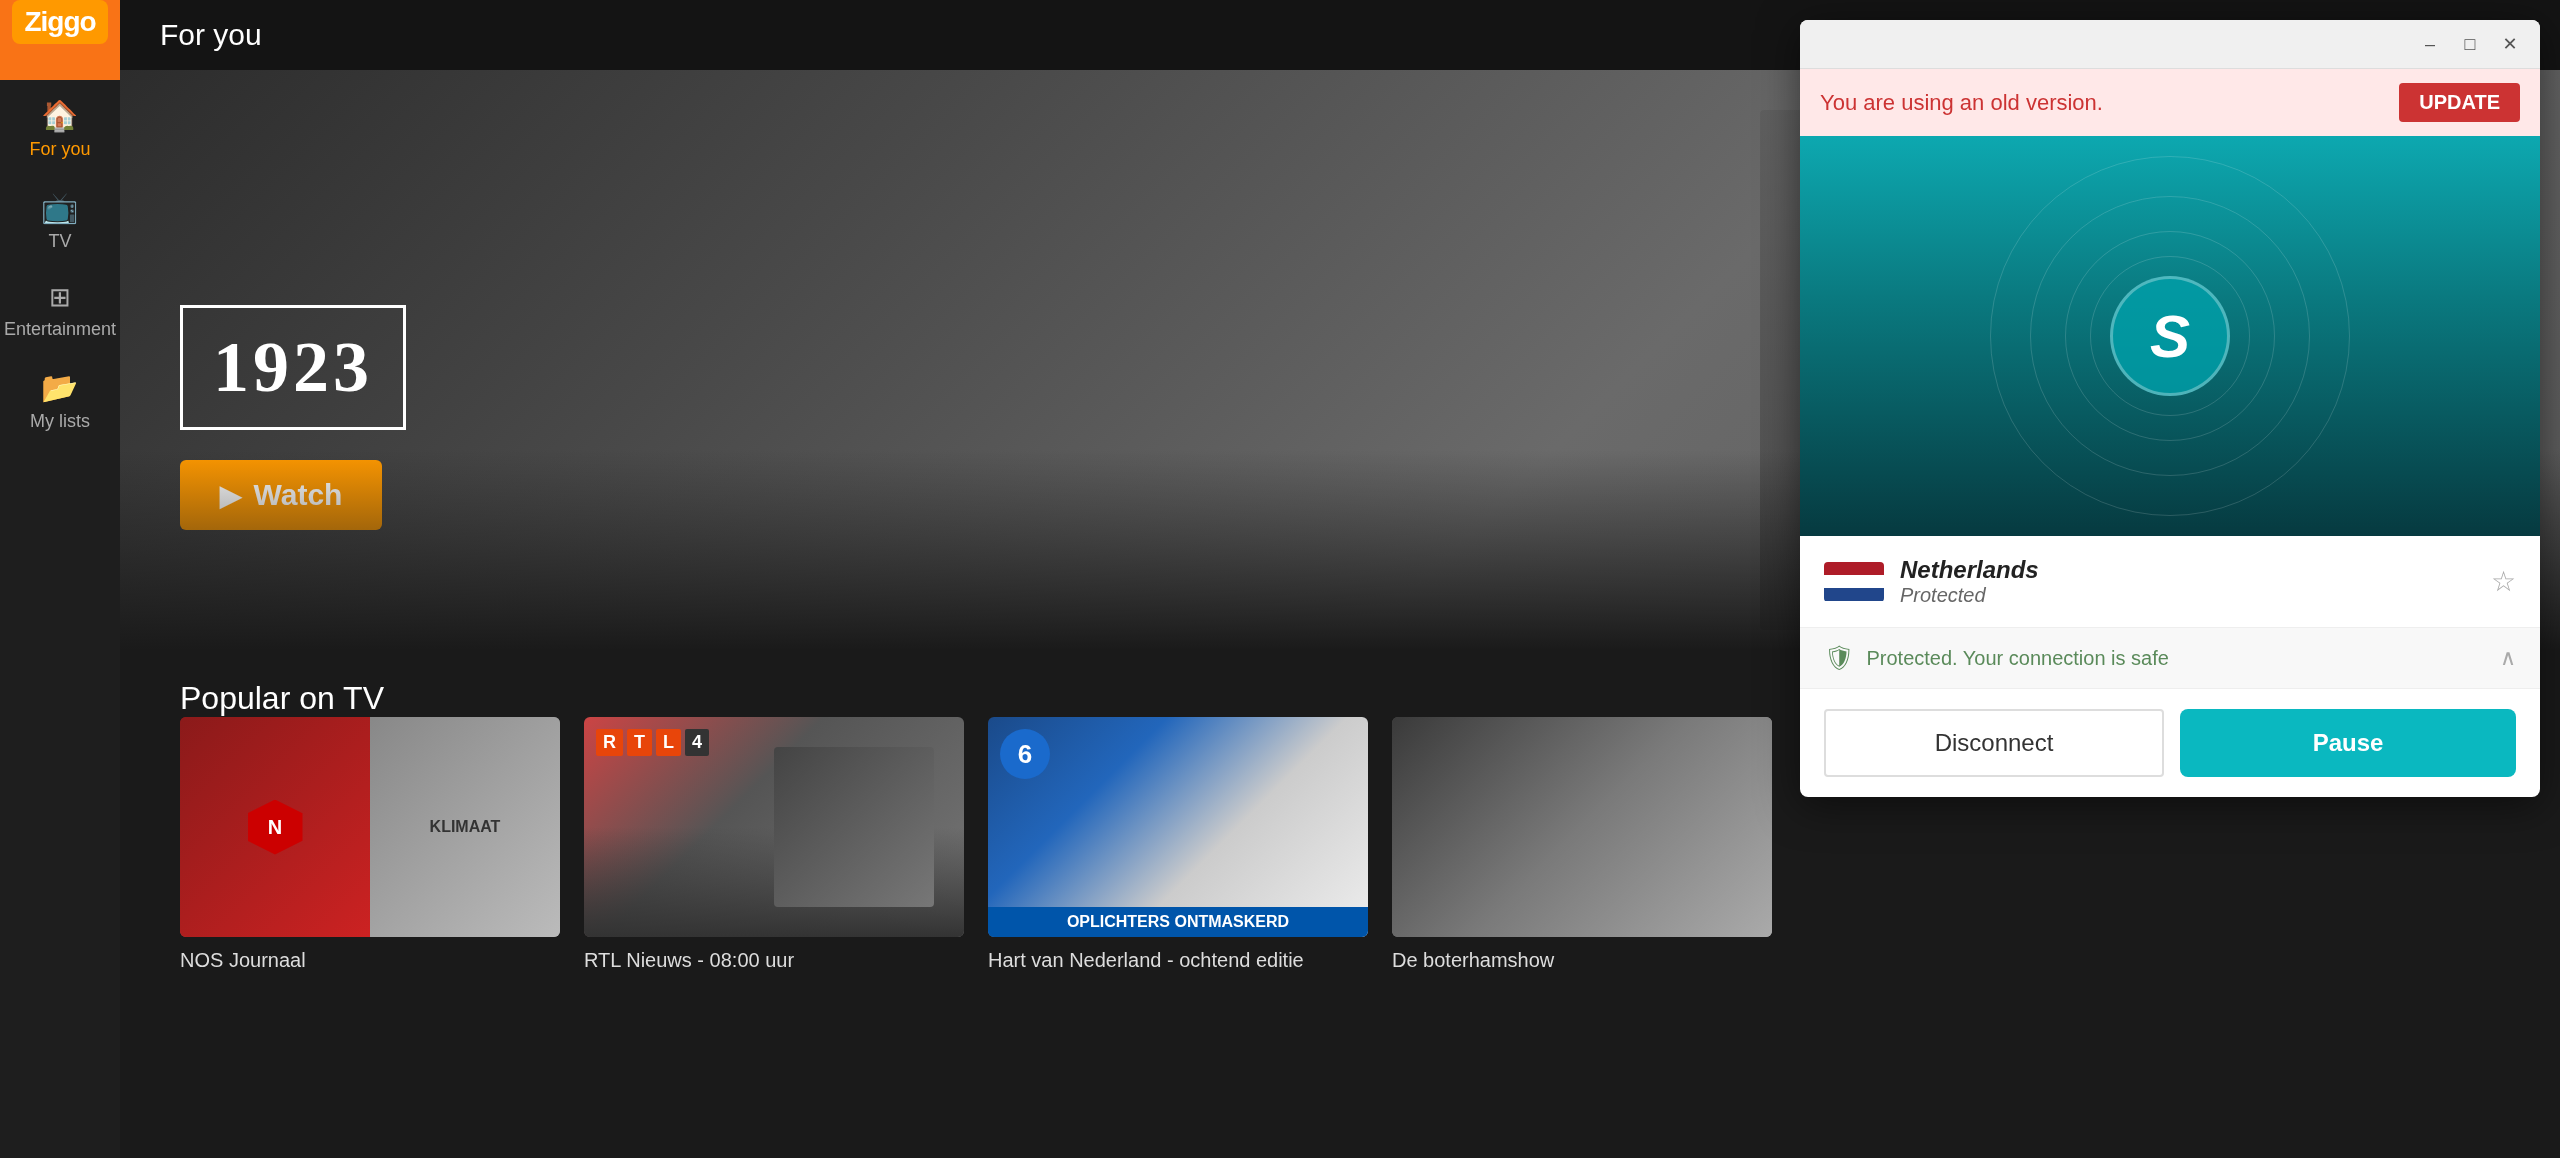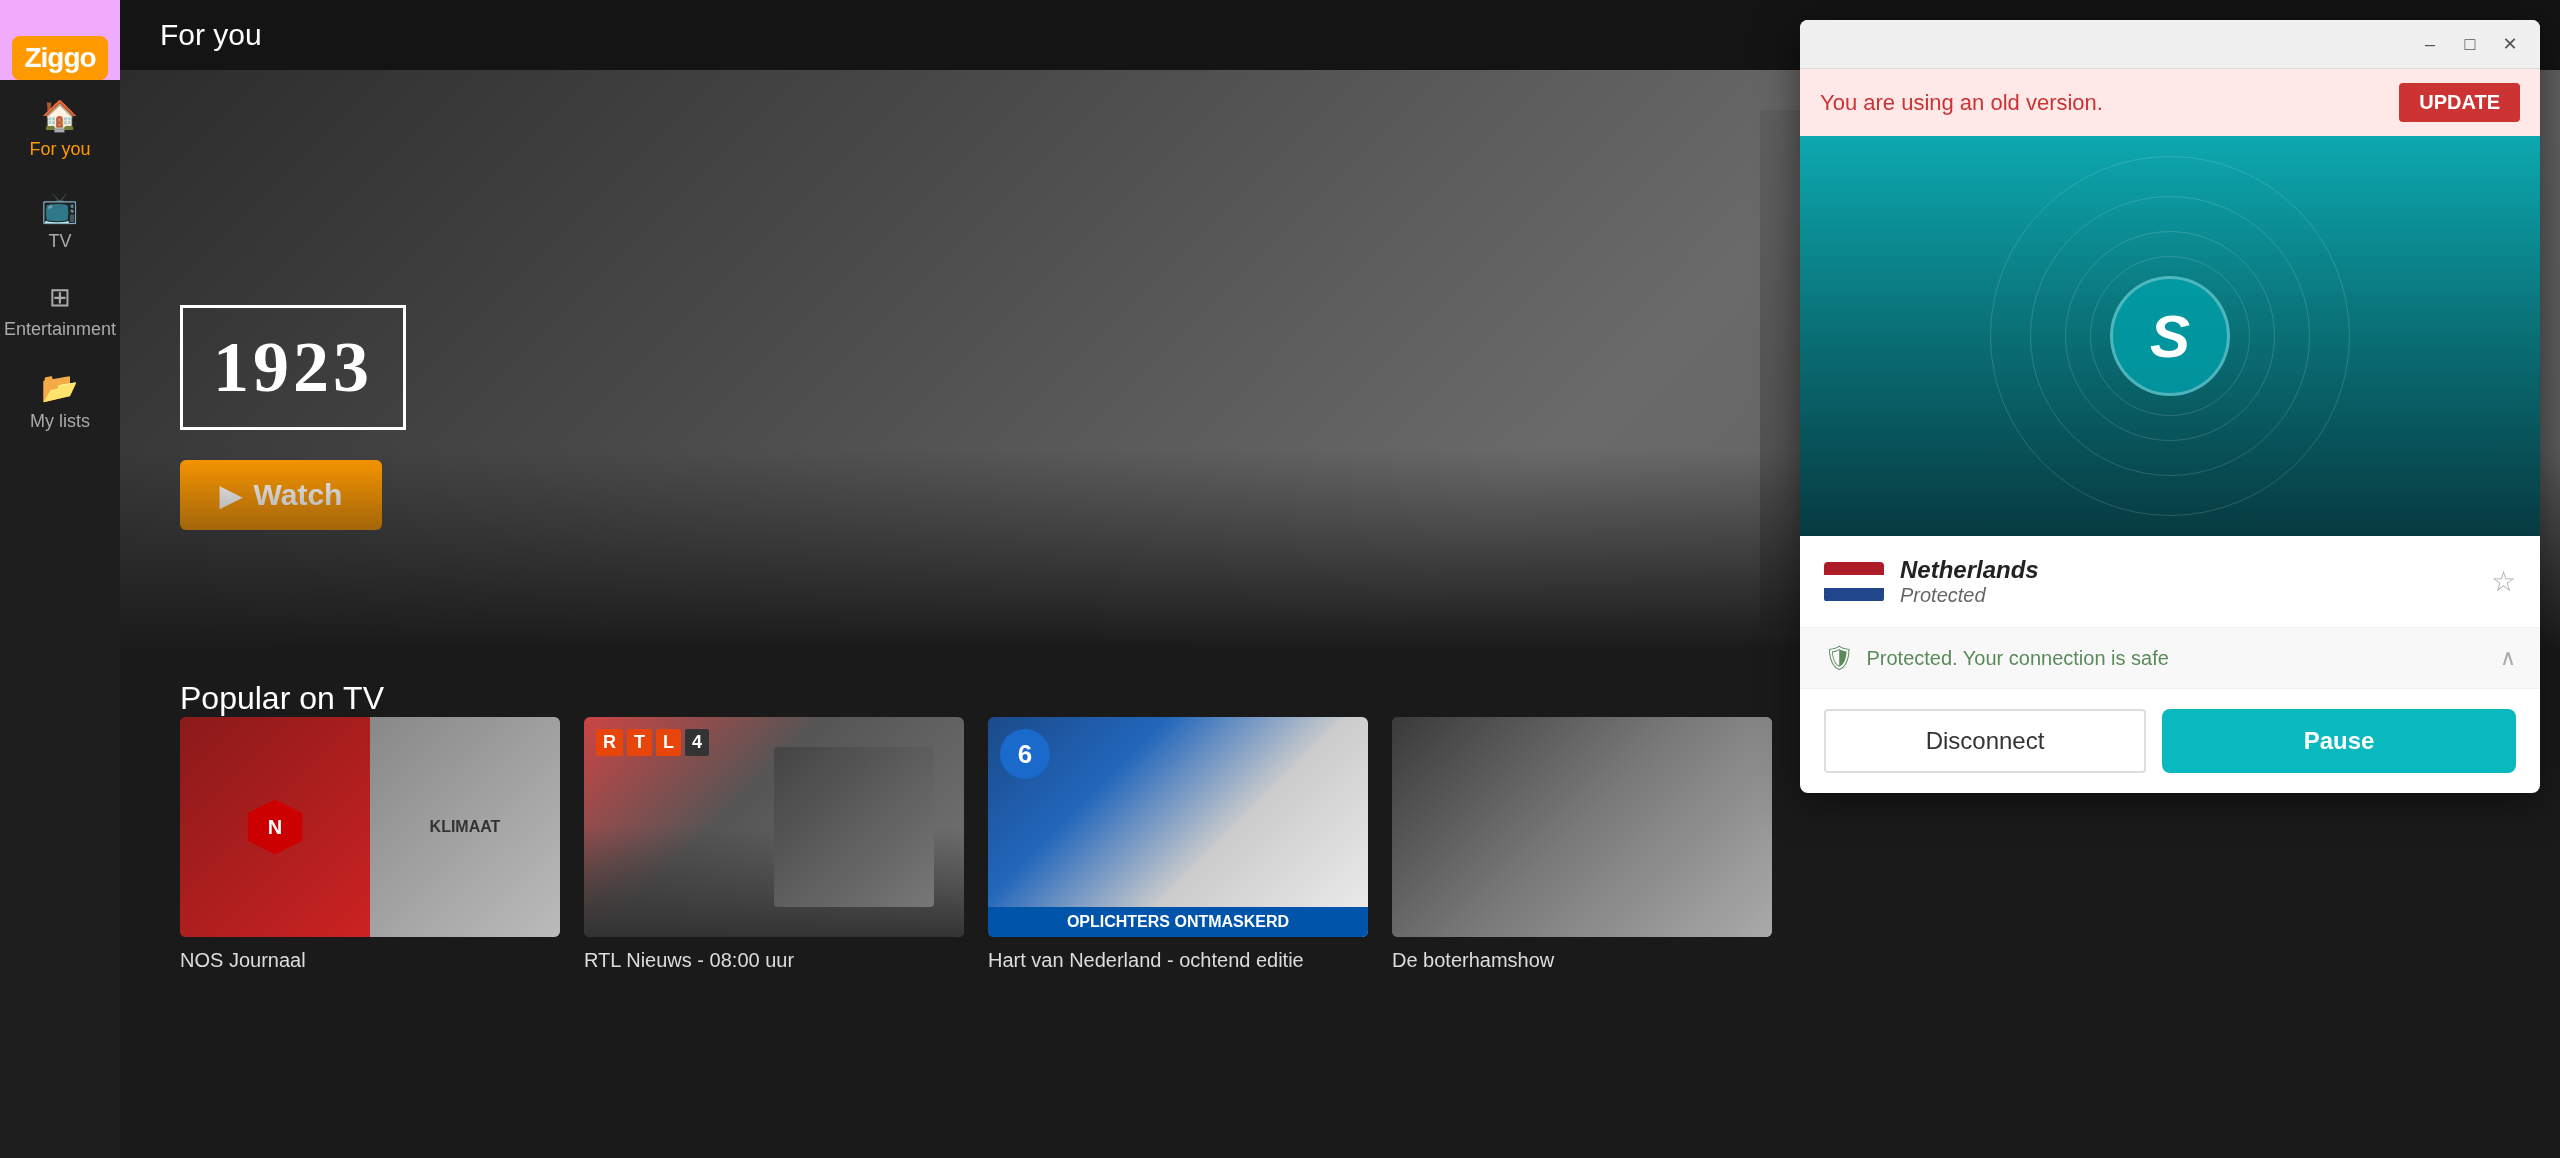--- a/index.html
+++ b/index.html
@@ -20,23 +20,23 @@
       display: flex;
       flex-direction: column;
       align-items: center;
       padding-top: 0;
       flex-shrink: 0;
       z-index: 10;
     }
     .sidebar-logo {
       width: 120px;
       height: 80px;
-      background: #f0abfc;
-      display: flex;
-      align-items: flex-end;
+      background: #f97316;
+      display: flex;
+      align-items: flex-start;
       justify-content: center;
     }
     .ziggo-logo {
       background: #f90;
       border-radius: 8px;
       padding: 6px 12px;
       font-weight: bold;
       font-size: 28px;
       color: #fff;
       letter-spacing: -1px;
@@ -377,20 +377,21 @@
       font-size: 24px;
     }
     .vpn-actions {
       padding: 20px 24px;
       display: flex;
       gap: 16px;
       border-top: 1px solid #eee;
     }
     .disconnect-btn {
       flex: 1;
+      padding: 18px;
       background: #fff;
       border: 2px solid #ddd;
       border-radius: 4px;
       font-size: 24px;
       color: #333;
       cursor: pointer;
     }
     .pause-btn {
       flex: 1;
       padding: 18px;

